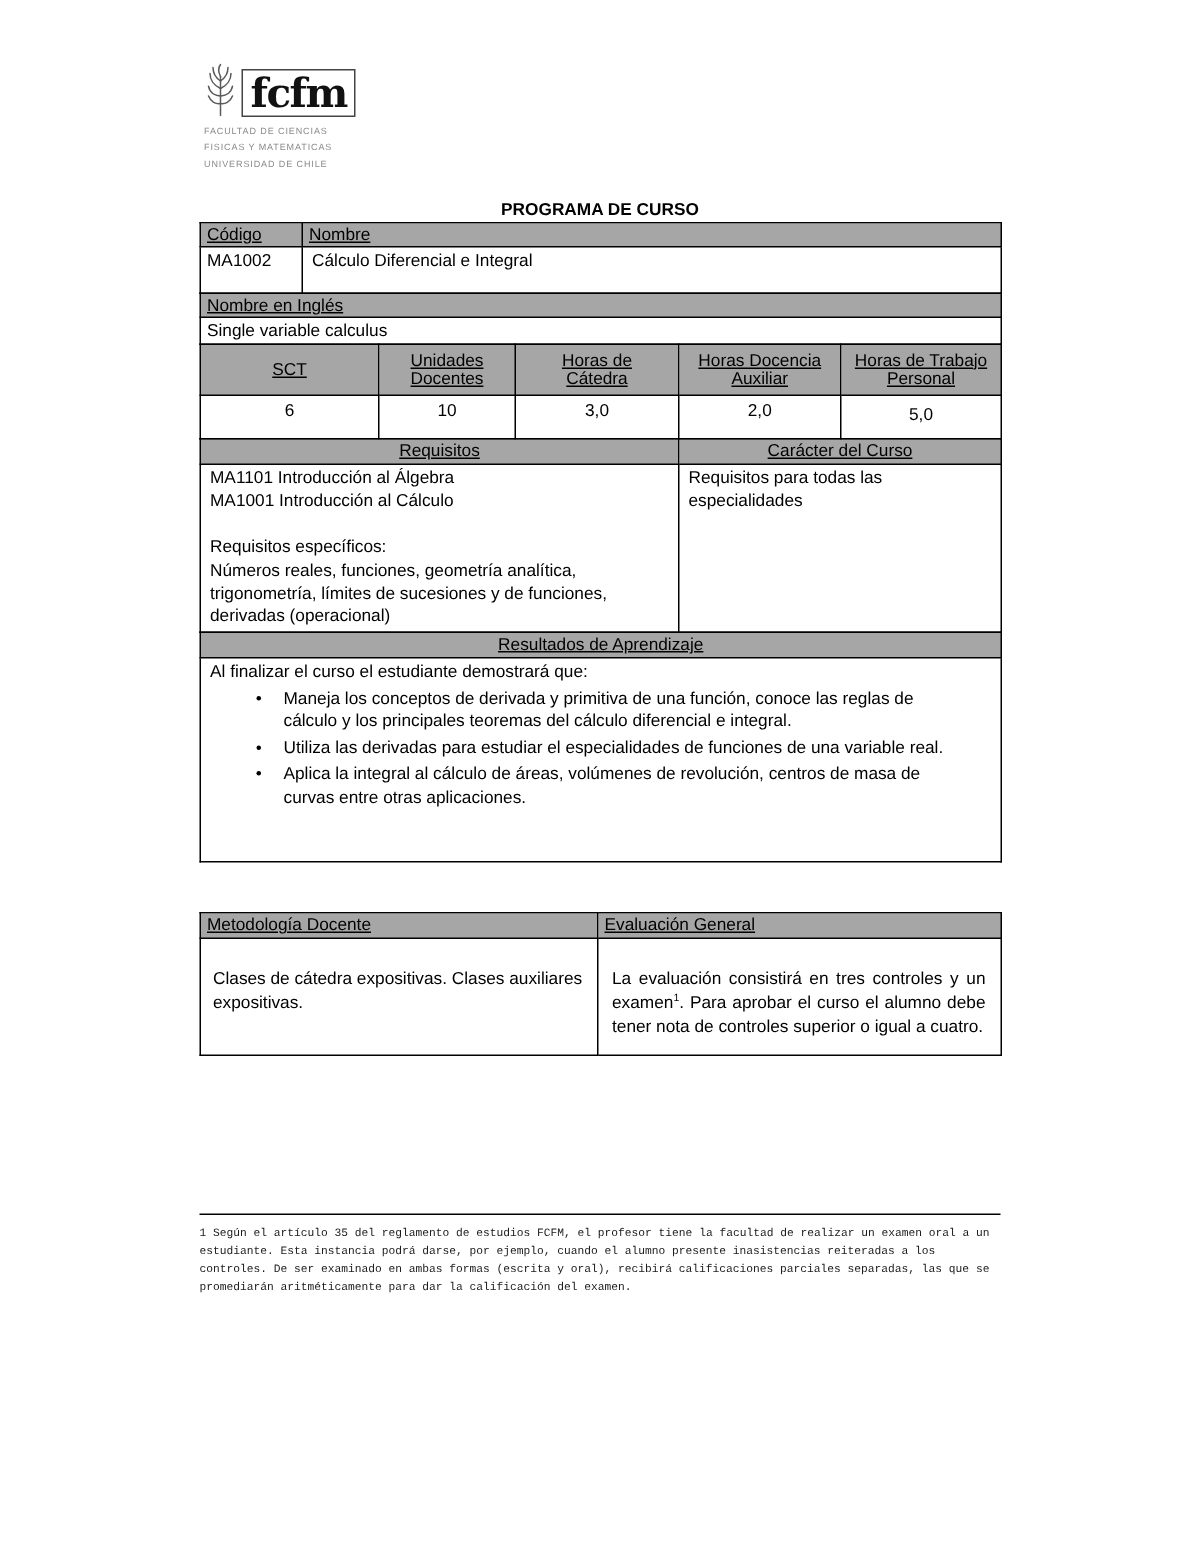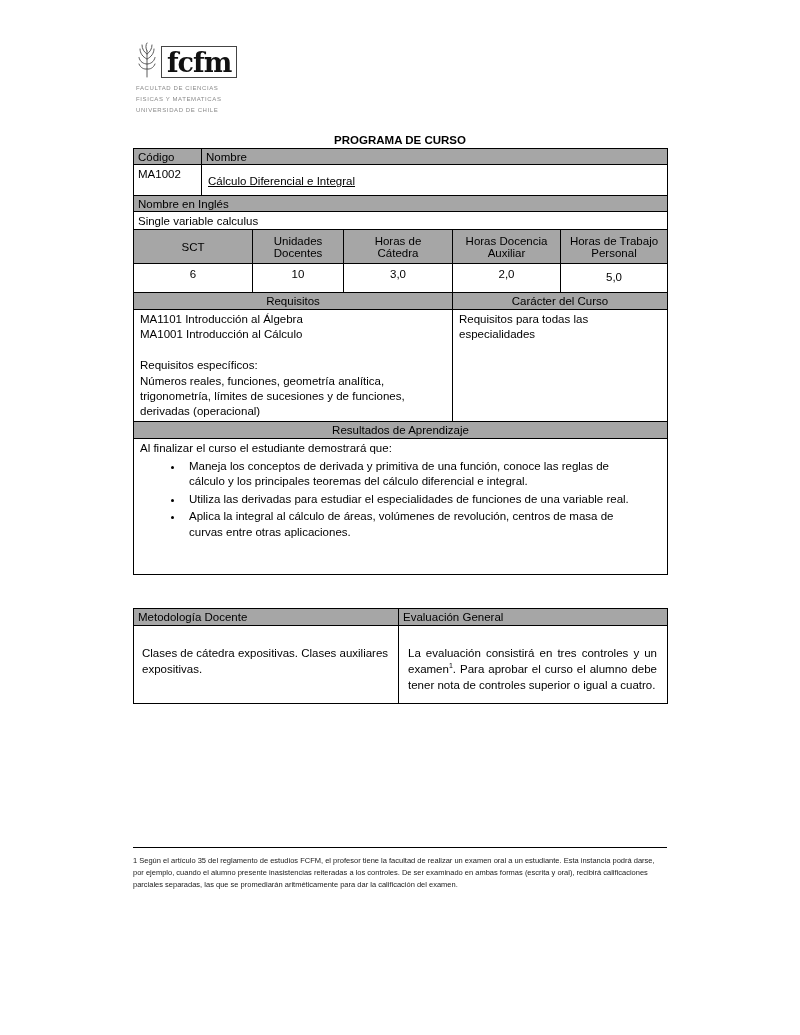--- a/index.html
+++ b/index.html
@@ -25,38 +25,38 @@
     position:absolute;left:133px;top:134px;width:534px;text-align:center;
     font-weight:bold;font-size:11.5px;
   }
   .doc{position:absolute;left:133px;top:148px;width:534px;}
   table{border-collapse:collapse;table-layout:fixed;width:534px;margin-top:-1px;}
   table.first{margin-top:0;}
   td,th{
     border:1px solid var(--border-col);font-size:11.5px;font-weight:normal;
     text-align:left;vertical-align:middle;padding:1px 4px;overflow:hidden;
   }
-  .hd{background:var(--header-bg);}
+  .hd{background:var(--header-bg);text-decoration:underline;}
   .ctr{text-align:center;}
   .topv{vertical-align:top;margin-left:28px;}
   .prewrap{white-space:pre-line;}
   .cell-pad{padding:2px 6px;}
   .req-spacer{height:16px;}
   .req-lines div{line-height:1.32;}
   .res-intro{line-height:1.35;}
   ul.res-list{margin:2px 0 0 0;padding:0 24px 0 44px;}
   ul.res-list li{padding-left:5px;margin-bottom:2px;line-height:1.35;}
   .mtd-cell{padding:19px 9px 0 8px;line-height:1.4;}
   .eval-cell{padding:19px 10px 0 9px;line-height:1.4;text-align:justify;}
   sup.fn-ref{font-size:7px;vertical-align:super;line-height:0;}
   .table-gap{height:34px;}
   .footnote{
-    position:absolute;left:133px;top:847px;width:534px;
+    position:absolute;left:133px;top:809px;width:534px;
     border-top:1px solid #000;padding-top:7px;
-    font-size:7.5px;line-height:1.6;color:#1a1a1a;text-align:left;
+    font-size:7.5px;line-height:1.6;color:#1a1a1a;text-align:left;font-family:Liberation Mono, monospace;
   }
 </style>
 </head>
 <body>
 
 <div class="logo">
   <div class="logo-row">
     <svg class="tree" width="22" height="36" viewBox="0 0 22 36">
       <g stroke="#5a5a5a" stroke-width="1" fill="none" stroke-linecap="round">
         <path d="M11 35 V9"></path>
@@ -89,21 +89,21 @@
         <col style="width:68px">
         <col style="width:466px">
       </colgroup>
     <tbody>
         <tr style="height:16px">
       <td class="hd">Código</td>
       <td class="hd">Nombre</td>
     </tr>
     <tr style="height:31px">
       <td class="topv" style="padding-top:3px;">MA1002</td>
-      <td class="topv" style="padding-top:10px;padding-left:6px;text-decoration:underline;">Cálculo Diferencial e Integral</td>
+      <td class="topv" style="padding-top:3px;padding-left:6px;">Cálculo Diferencial e Integral</td>
     </tr>
   </tbody>
     </table>
 
   <table>
     <colgroup>
         <col style="width:534px">
       </colgroup>
     <tbody>
         <tr style="height:16px">

